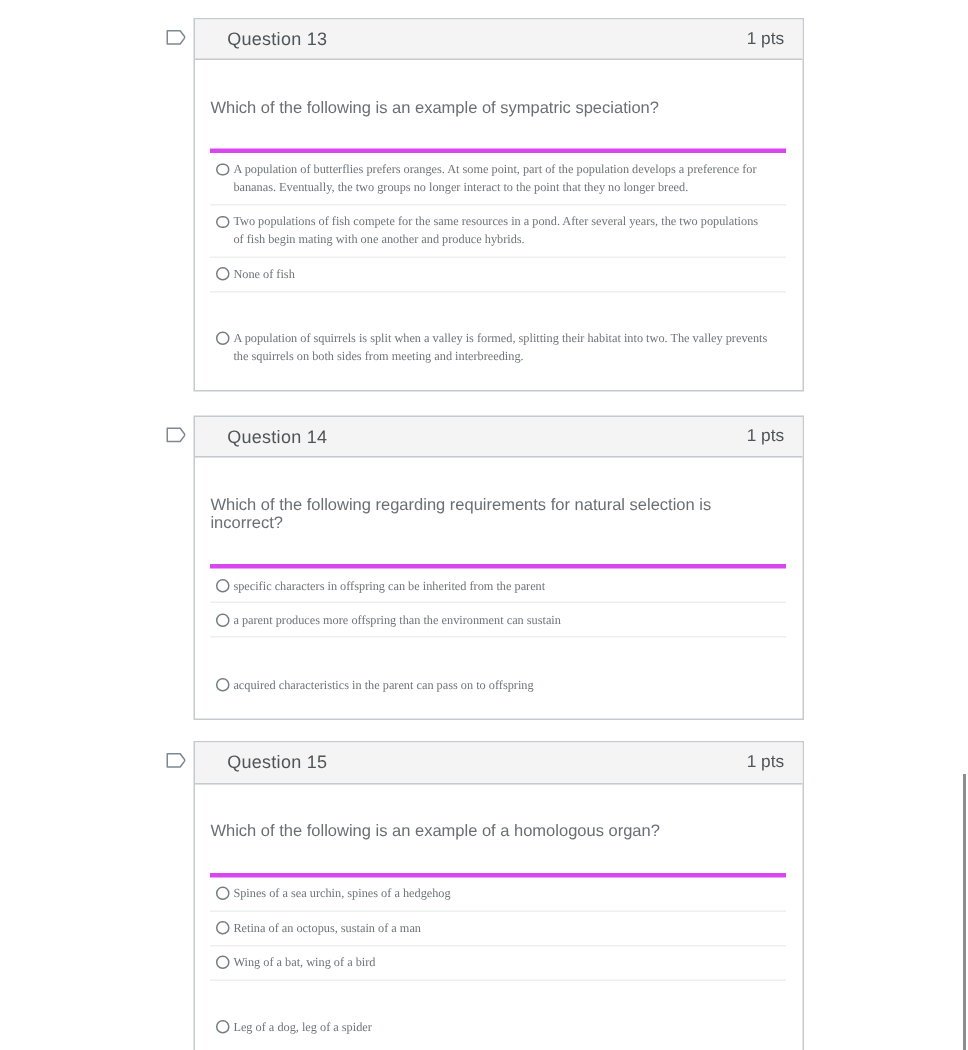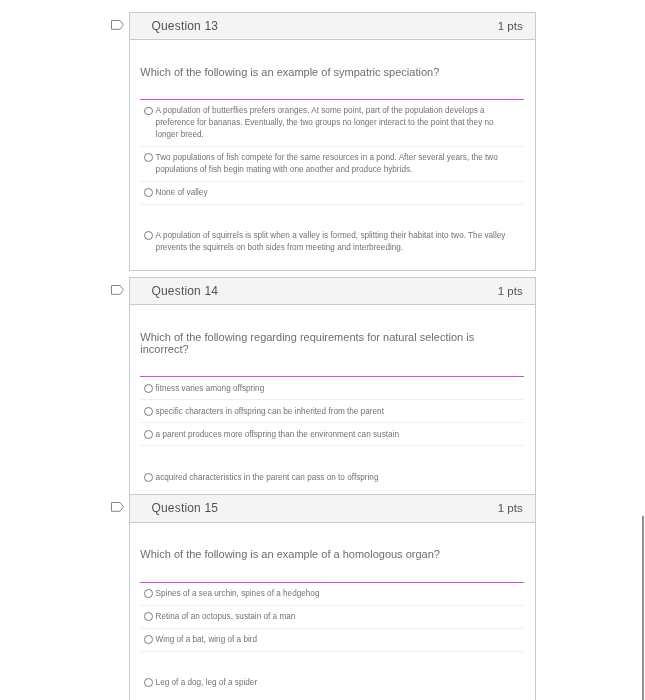--- a/index.html
+++ b/index.html
@@ -73,21 +73,22 @@
     box-sizing: border-box;
   }
   .qtext {
     font-size: 11px;
     color: #696f73;
     padding-top: 25.4px;
     padding-bottom: 21.5px;
     line-height: 12px;
   }
   .answers {
-    border-top: 1px solid #d946ef;
+    border-top: 3px solid #d946ef;
+    font-family: Liberation Serif, serif;
   }
   .answer {
     position: relative;
     border-bottom: 1px solid #edeff0;
     padding: 5.4px 0 4.72px 0;
     min-height: 11.88px;
   }
   .answer:last-child { border-bottom: none; margin-top: 20px; }
   .radio {
     position: absolute;
@@ -135,21 +136,21 @@
           <div class="answer">
             <span class="radio"></span>
             <span class="atext">A population of butterflies prefers oranges. At some point, part of the population develops a preference for bananas. Eventually, the two groups no longer interact to the point that they no longer breed.</span>
           </div>
           <div class="answer">
             <span class="radio"></span>
             <span class="atext">Two populations of fish compete for the same resources in a pond. After several years, the two populations of fish begin mating with one another and produce hybrids.</span>
           </div>
           <div class="answer">
             <span class="radio"></span>
-            <span class="atext">None of valley</span>
+            <span class="atext">None of fish</span>
           </div>
           <div class="answer">
             <span class="radio"></span>
             <span class="atext">A population of squirrels is split when a valley is formed, splitting their habitat into two. The valley prevents the squirrels on both sides from meeting and interbreeding.</span>
           </div>
         </div>
       </div>
     </div>
   </div>
   <div class="qblock" style="top:276.8px">
@@ -159,24 +160,20 @@
     <div class="qbox">
       <div class="qheader">
         <div class="qname">Question 14</div>
         <div class="qpoints">1 pts</div>
       </div>
       <div class="qbody">
         <div class="qtext">Which of the following regarding requirements for natural selection is incorrect?</div>
         <div class="answers">
           <div class="answer">
             <span class="radio"></span>
-            <span class="atext">fitness varies among offspring</span>
-          </div>
-          <div class="answer">
-            <span class="radio"></span>
             <span class="atext">specific characters in offspring can be inherited from the parent</span>
           </div>
           <div class="answer">
             <span class="radio"></span>
             <span class="atext">a parent produces more offspring than the environment can sustain</span>
           </div>
           <div class="answer">
             <span class="radio"></span>
             <span class="atext">acquired characteristics in the parent can pass on to offspring</span>
           </div>

